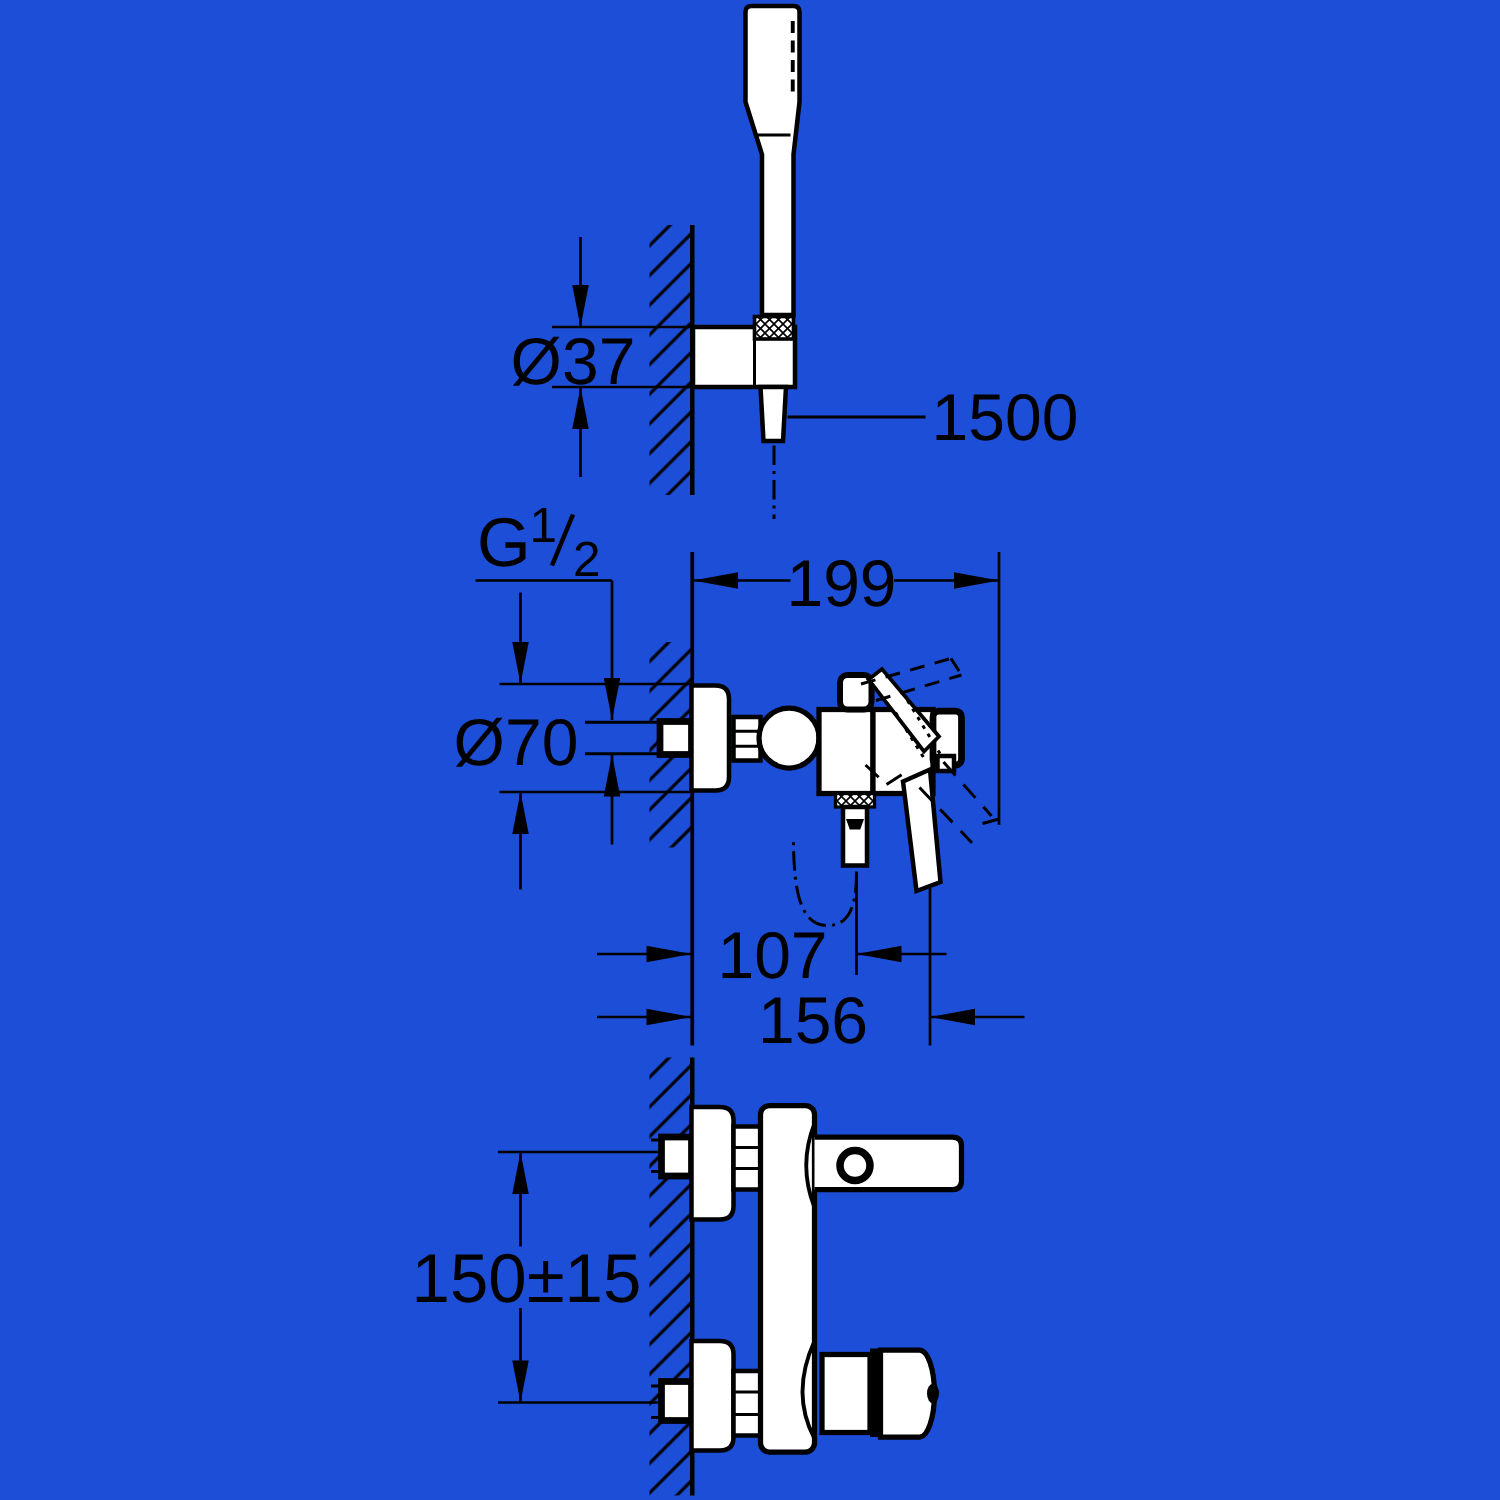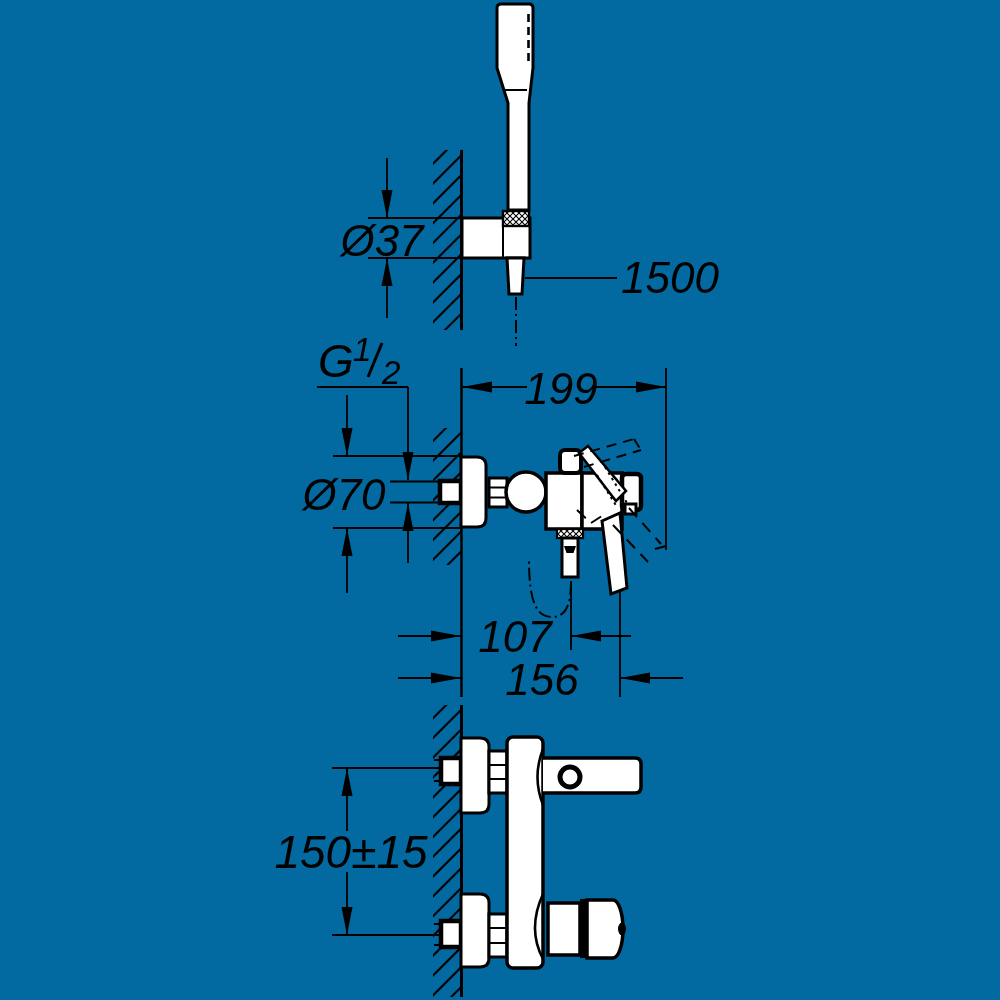--- a/index.html
+++ b/index.html
@@ -1,16 +1,16 @@
 <!DOCTYPE html>
 <html><head>
 <meta charset="utf-8">
 <style>
   html,body{margin:0;padding:0;background:#ffffff;}
-  .stage{width:1000px;height:1000px;position:relative;background:#0369a1;overflow:hidden;font-style:italic;}
+  .stage{width:1000px;height:1000px;position:relative;background:#1d4ed8;overflow:hidden;}
   svg{display:block;}
   text{font-family:"Liberation Sans","DejaVu Sans",sans-serif;fill:#000;}
   .dimtxt{font-size:44px;}
   .dimtxt-big{font-size:46px;}
   .gtxt{font-size:46px;}
   .fractxt{font-size:33px;}
 </style>
 </head>
 <body>
 

